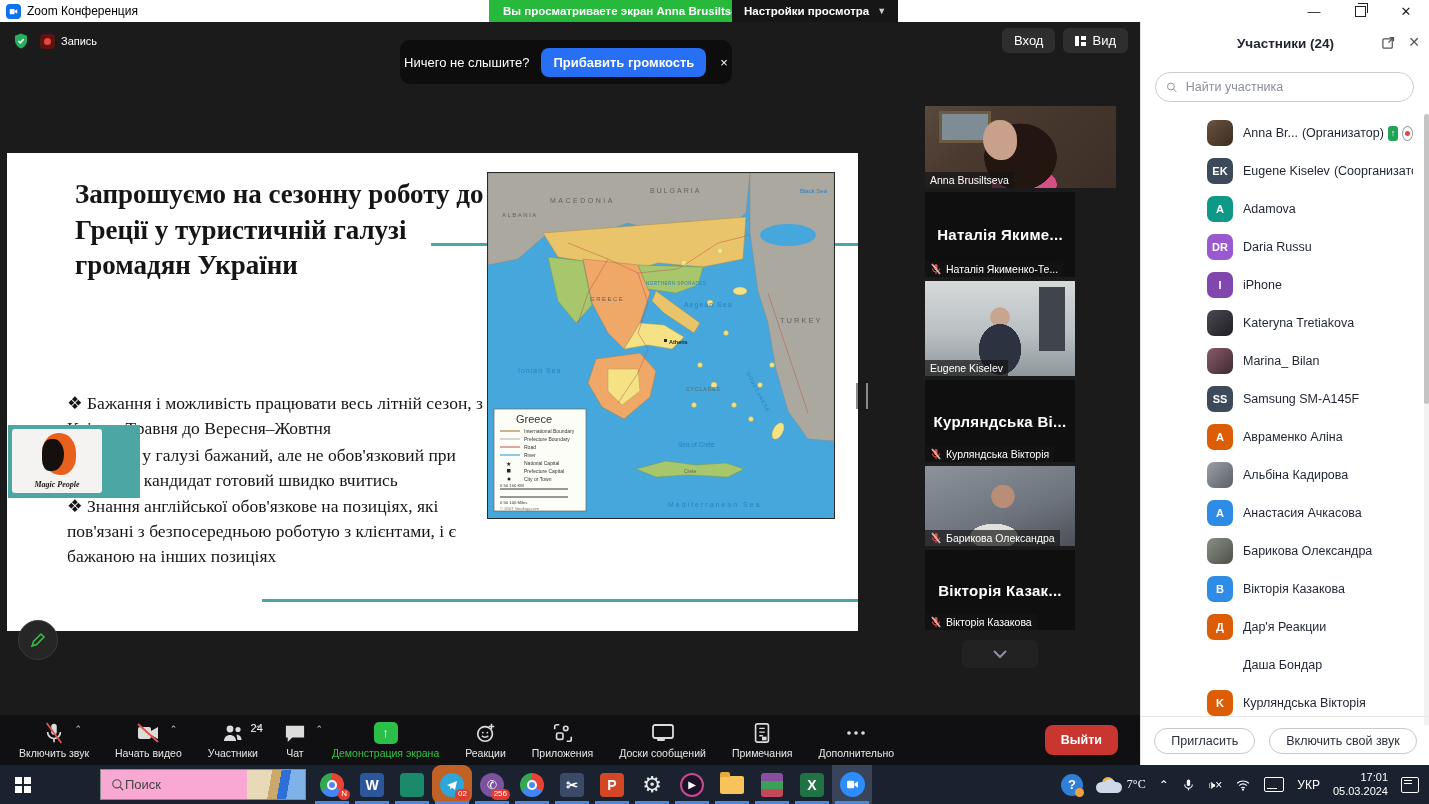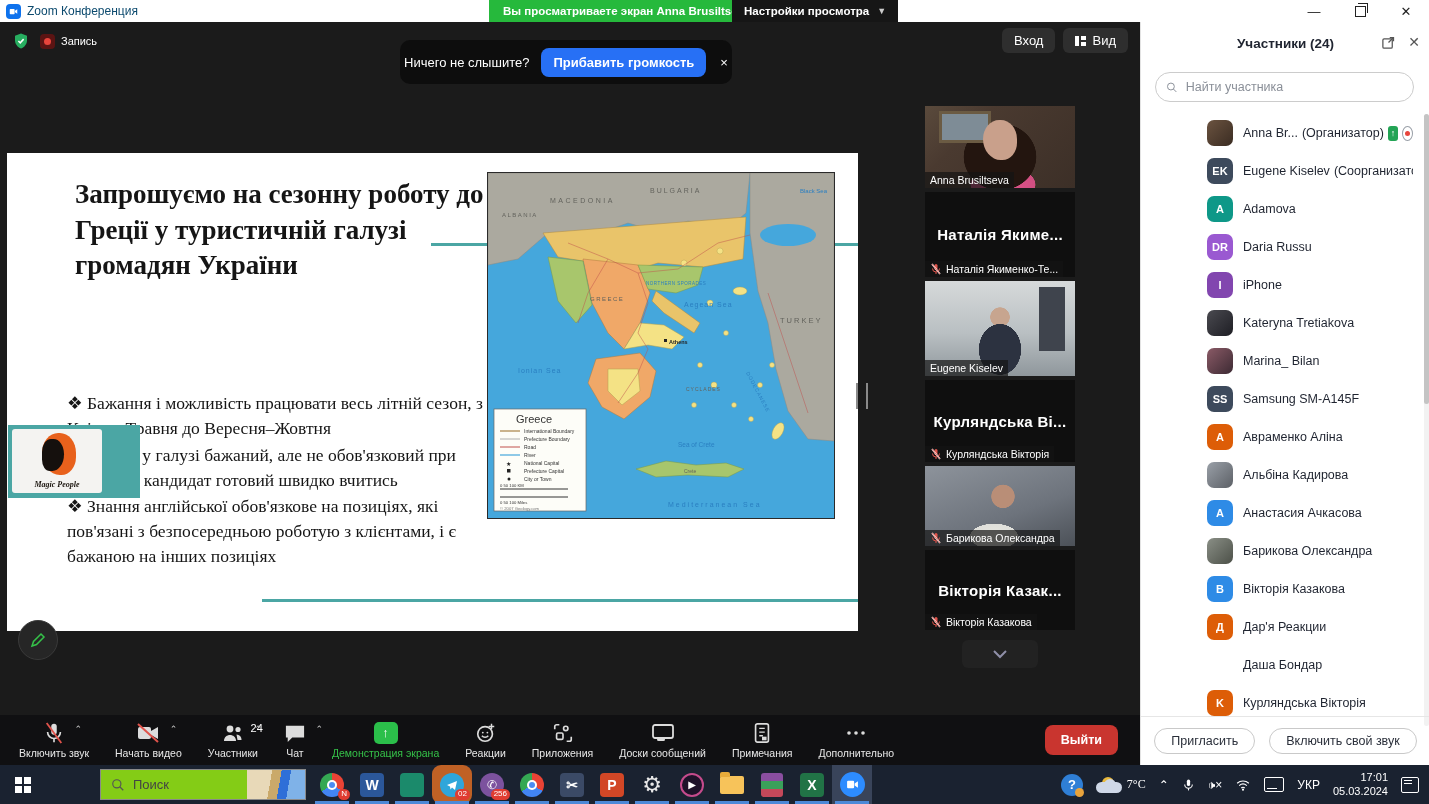--- a/index.html
+++ b/index.html
@@ -5,21 +5,21 @@
   html,body{margin:0;padding:0;background:#000;}
   #screen{position:relative;width:1429px;height:804px;overflow:hidden;
     font-family:"Liberation Sans",sans-serif;background:#1c1c1c;}
 
   
   #titlebar{position:absolute;left:0;top:0;width:1429px;height:22px;background:#fff;
     display:flex;align-items:center;z-index:30;}
   .zoom-logo{width:15px;height:15px;border-radius:4px;background:#0e72ed;margin:0 6px 0 6px;
     display:flex;align-items:center;justify-content:center;}
   .zoom-logo svg{width:9px;height:9px;}
-  #app-title{font-size:12px;color:#0c4a6e;}
+  #app-title{font-size:12px;color:#000000;}
   #share-banner{position:absolute;left:489px;top:0;height:22px;padding:0 14px;background:#26b93c;
     color:#fff;font-size:11.5px;font-weight:bold;display:flex;align-items:center;}
   #view-settings{position:absolute;left:732px;top:0;height:22px;padding:0 12px;background:#161616;
     color:#fff;font-size:11.5px;font-weight:bold;display:flex;align-items:center;gap:8px;}
   #view-settings .car{font-size:9px;color:#ccc;}
   #win-controls{position:absolute;right:0;top:0;height:22px;display:flex;align-items:center;}
   .wc{width:46px;height:22px;display:flex;align-items:center;justify-content:center;color:#222;font-size:13px;}
   .wc .restore{width:9px;height:9px;border:1px solid #222;position:relative;}
   .wc .restore:before{content:"";position:absolute;left:2px;top:-4px;width:9px;height:9px;border:1px solid #222;border-bottom:none;border-left:none;}
 
@@ -140,21 +140,21 @@
     border-radius:8px;padding:8px 16px;}
 
   
   #taskbar{position:absolute;left:0;top:765px;width:1429px;height:39px;background:#1a2230;display:flex;align-items:center;z-index:40;}
   #start{width:46px;height:39px;display:flex;align-items:center;justify-content:center;}
   .win-ico{width:16px;height:16px;background:
     linear-gradient(#fff,#fff) 0 0/7px 7px no-repeat,
     linear-gradient(#fff,#fff) 9px 0/7px 7px no-repeat,
     linear-gradient(#fff,#fff) 0 9px/7px 7px no-repeat,
     linear-gradient(#fff,#fff) 9px 9px/7px 7px no-repeat;}
-  #tb-search{position:relative;margin-left:54px;width:206px;height:31px;background:#84cc16;display:flex;align-items:center;gap:8px;
+  #tb-search{position:relative;margin-left:54px;width:206px;height:31px;background:#f9a8d4;display:flex;align-items:center;
     padding-left:10px;box-sizing:border-box;border:1px solid #8a8a8a;}
   #tb-search .s-text{color:#444;font-size:13px;}
   #tb-search .s-img{position:absolute;right:0;top:0;width:58px;height:29px;
     background:linear-gradient(100deg,#e8d9b8 0 40%,#caa96a 40% 55%,#2f6fd8 55% 70%,#7fb2e8 70% 100%);}
   #task-icons{display:flex;margin-left:6px;}
   .t-ico{position:relative;width:40px;height:39px;display:flex;align-items:center;justify-content:center;}
   .t-ico.hl-orange{background:#c06125;border-radius:9px;}
   .t-ico.hl-zoom{background:#39445a;}
   .t-ico:after{content:"";position:absolute;left:3px;bottom:0;width:34px;height:3px;background:#4d89d8;}
   .t-badge{position:absolute;right:2px;bottom:4px;background:#e03c31;color:#fff;font-size:8px;border-radius:7px;
@@ -348,21 +348,21 @@
 
     <div id="fab">
       <svg viewBox="0 0 24 24">
         <path d="M4 20l2-6 10-10 4 4-10 10z" fill="none" stroke="#35c249" stroke-width="2"></path>
       </svg>
     </div>
     <div id="divider-handle"></div>
   </div>
 
   <div id="video-strip">
-      <div class="tile" style="height: 82px;">
+      <div class="tile" style="height: 82px; padding-left: 41px;">
         <span class="ph ph-anna"></span>
         <span class="label">
           <span>Anna Brusiltseva</span>
         </span>
       </div>
       <div class="tile" style="height: 85px;">
         <span class="center-name">Наталія Якиме...</span>
         <span class="label">
           <svg class="mic-red-sm" viewBox="0 0 24 24">
     <rect x="9" y="2" width="6" height="12" rx="3" fill="#e0534b"></rect>

